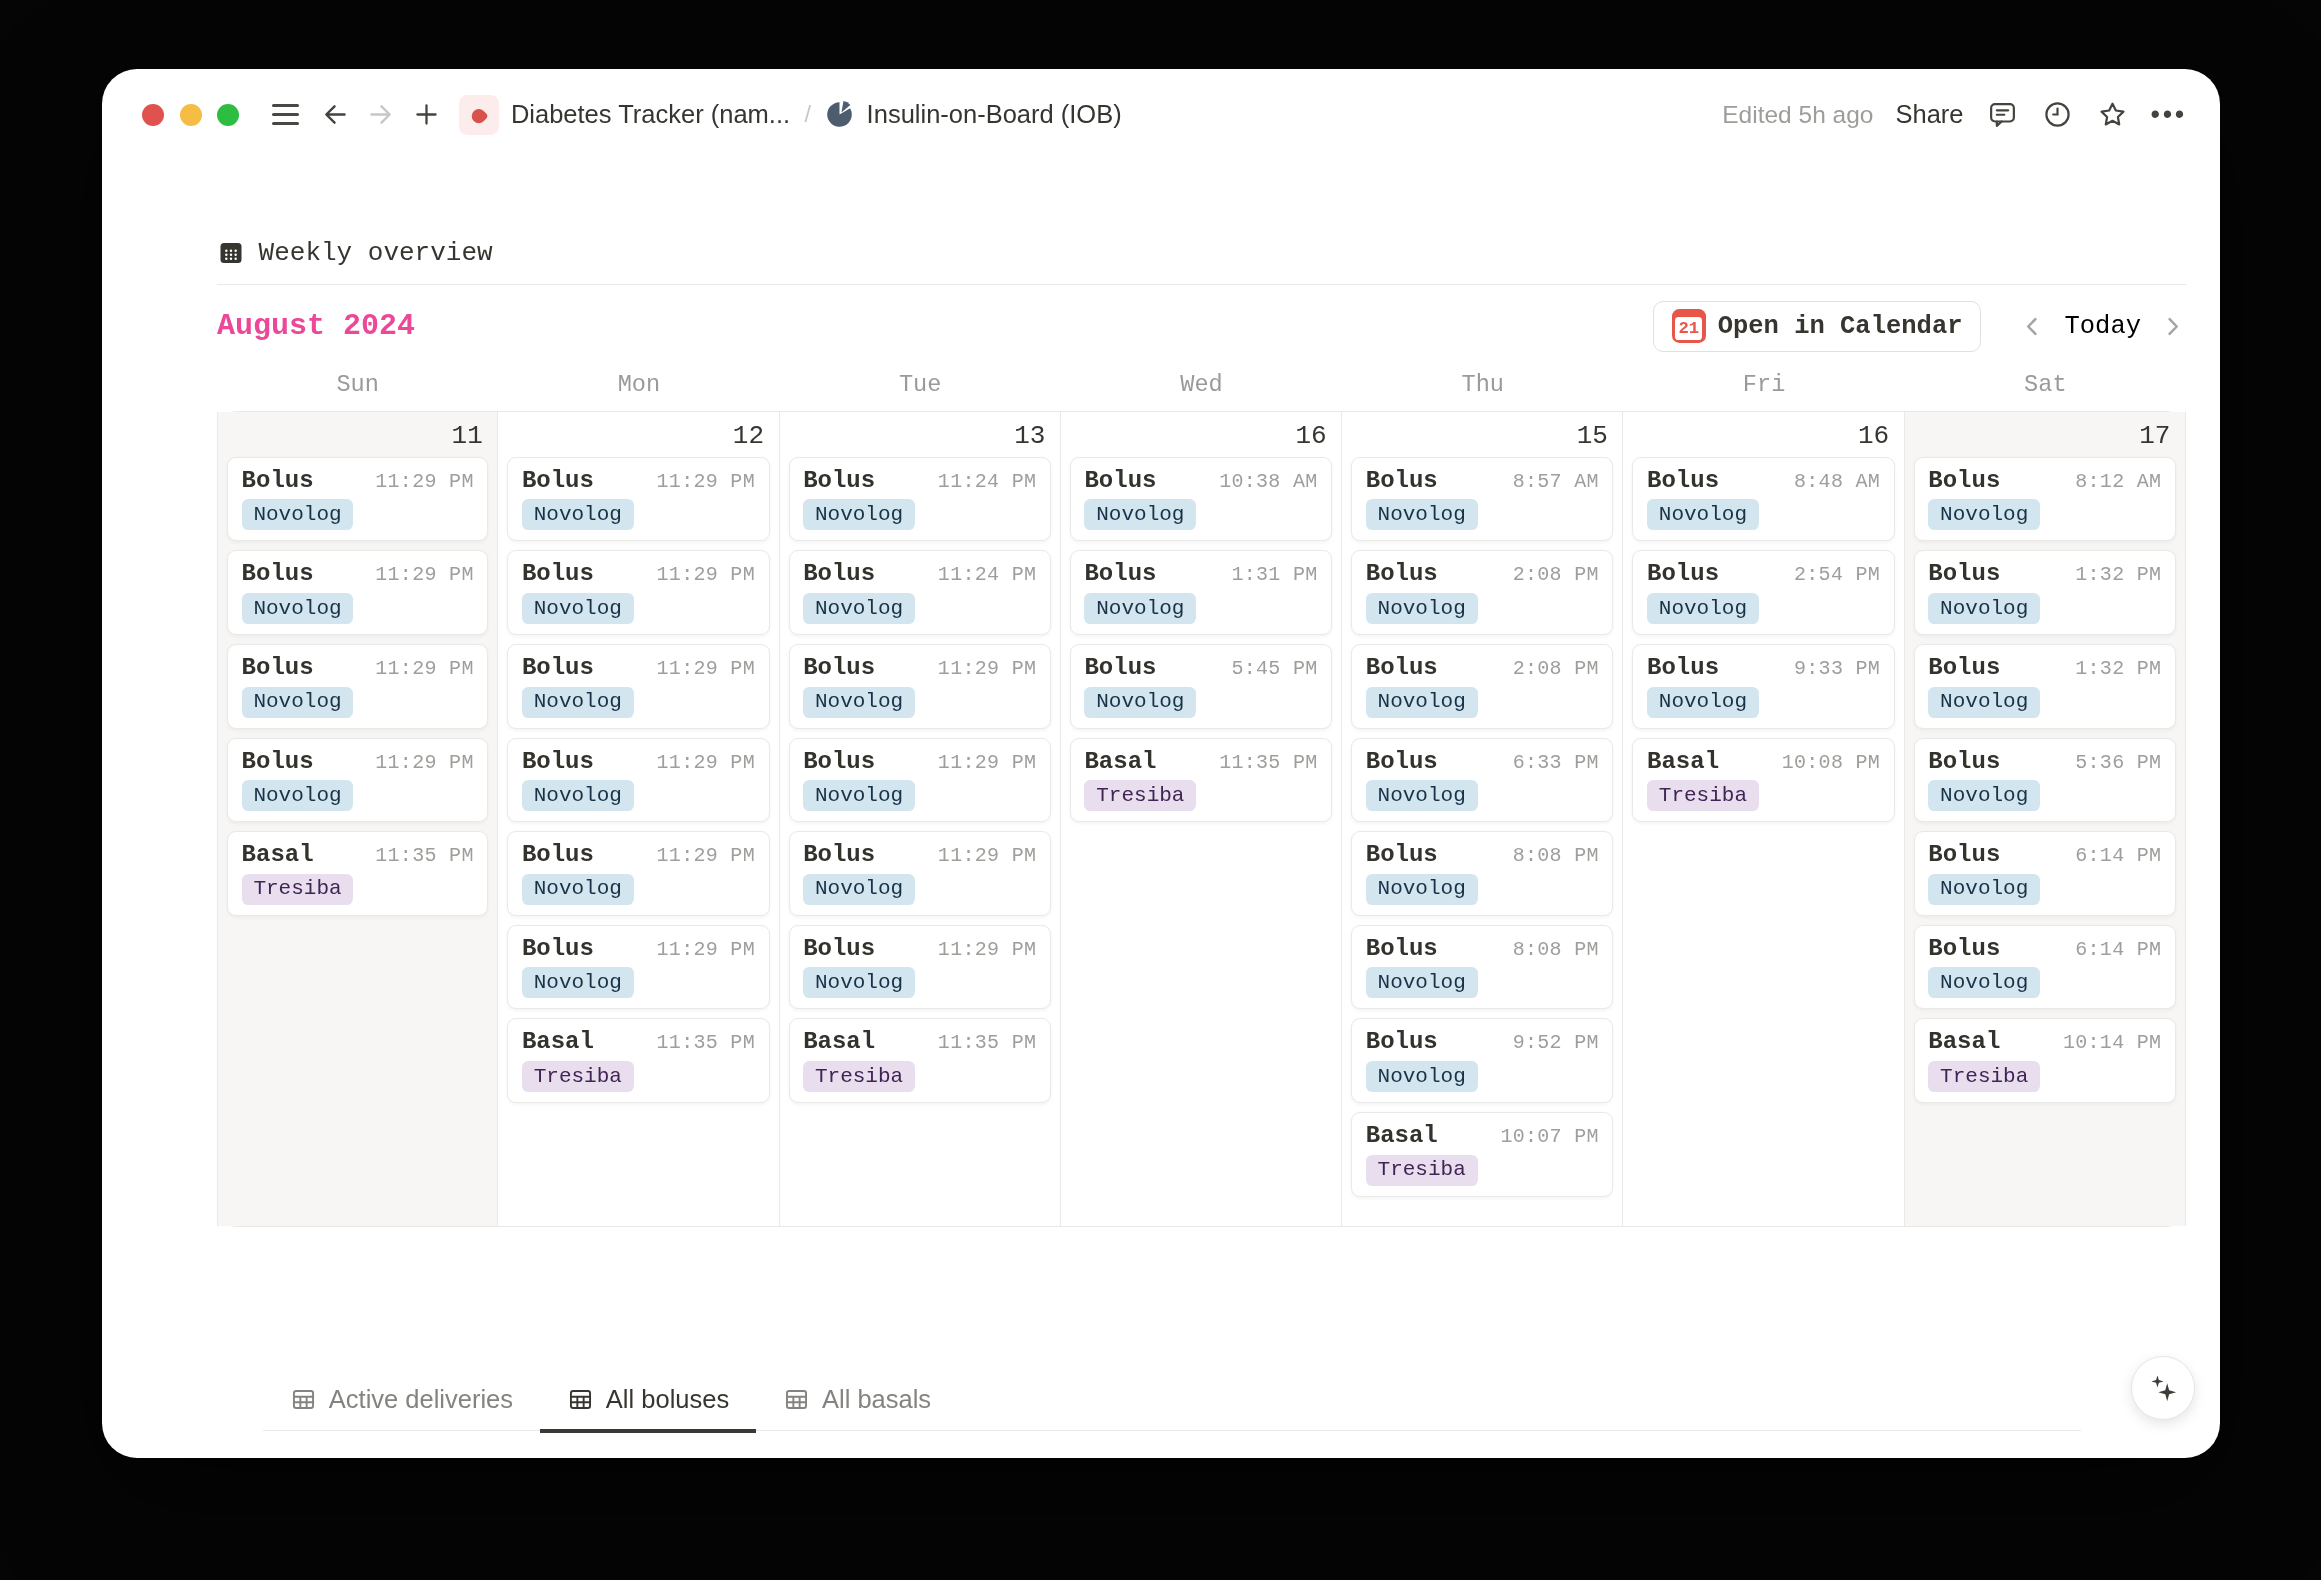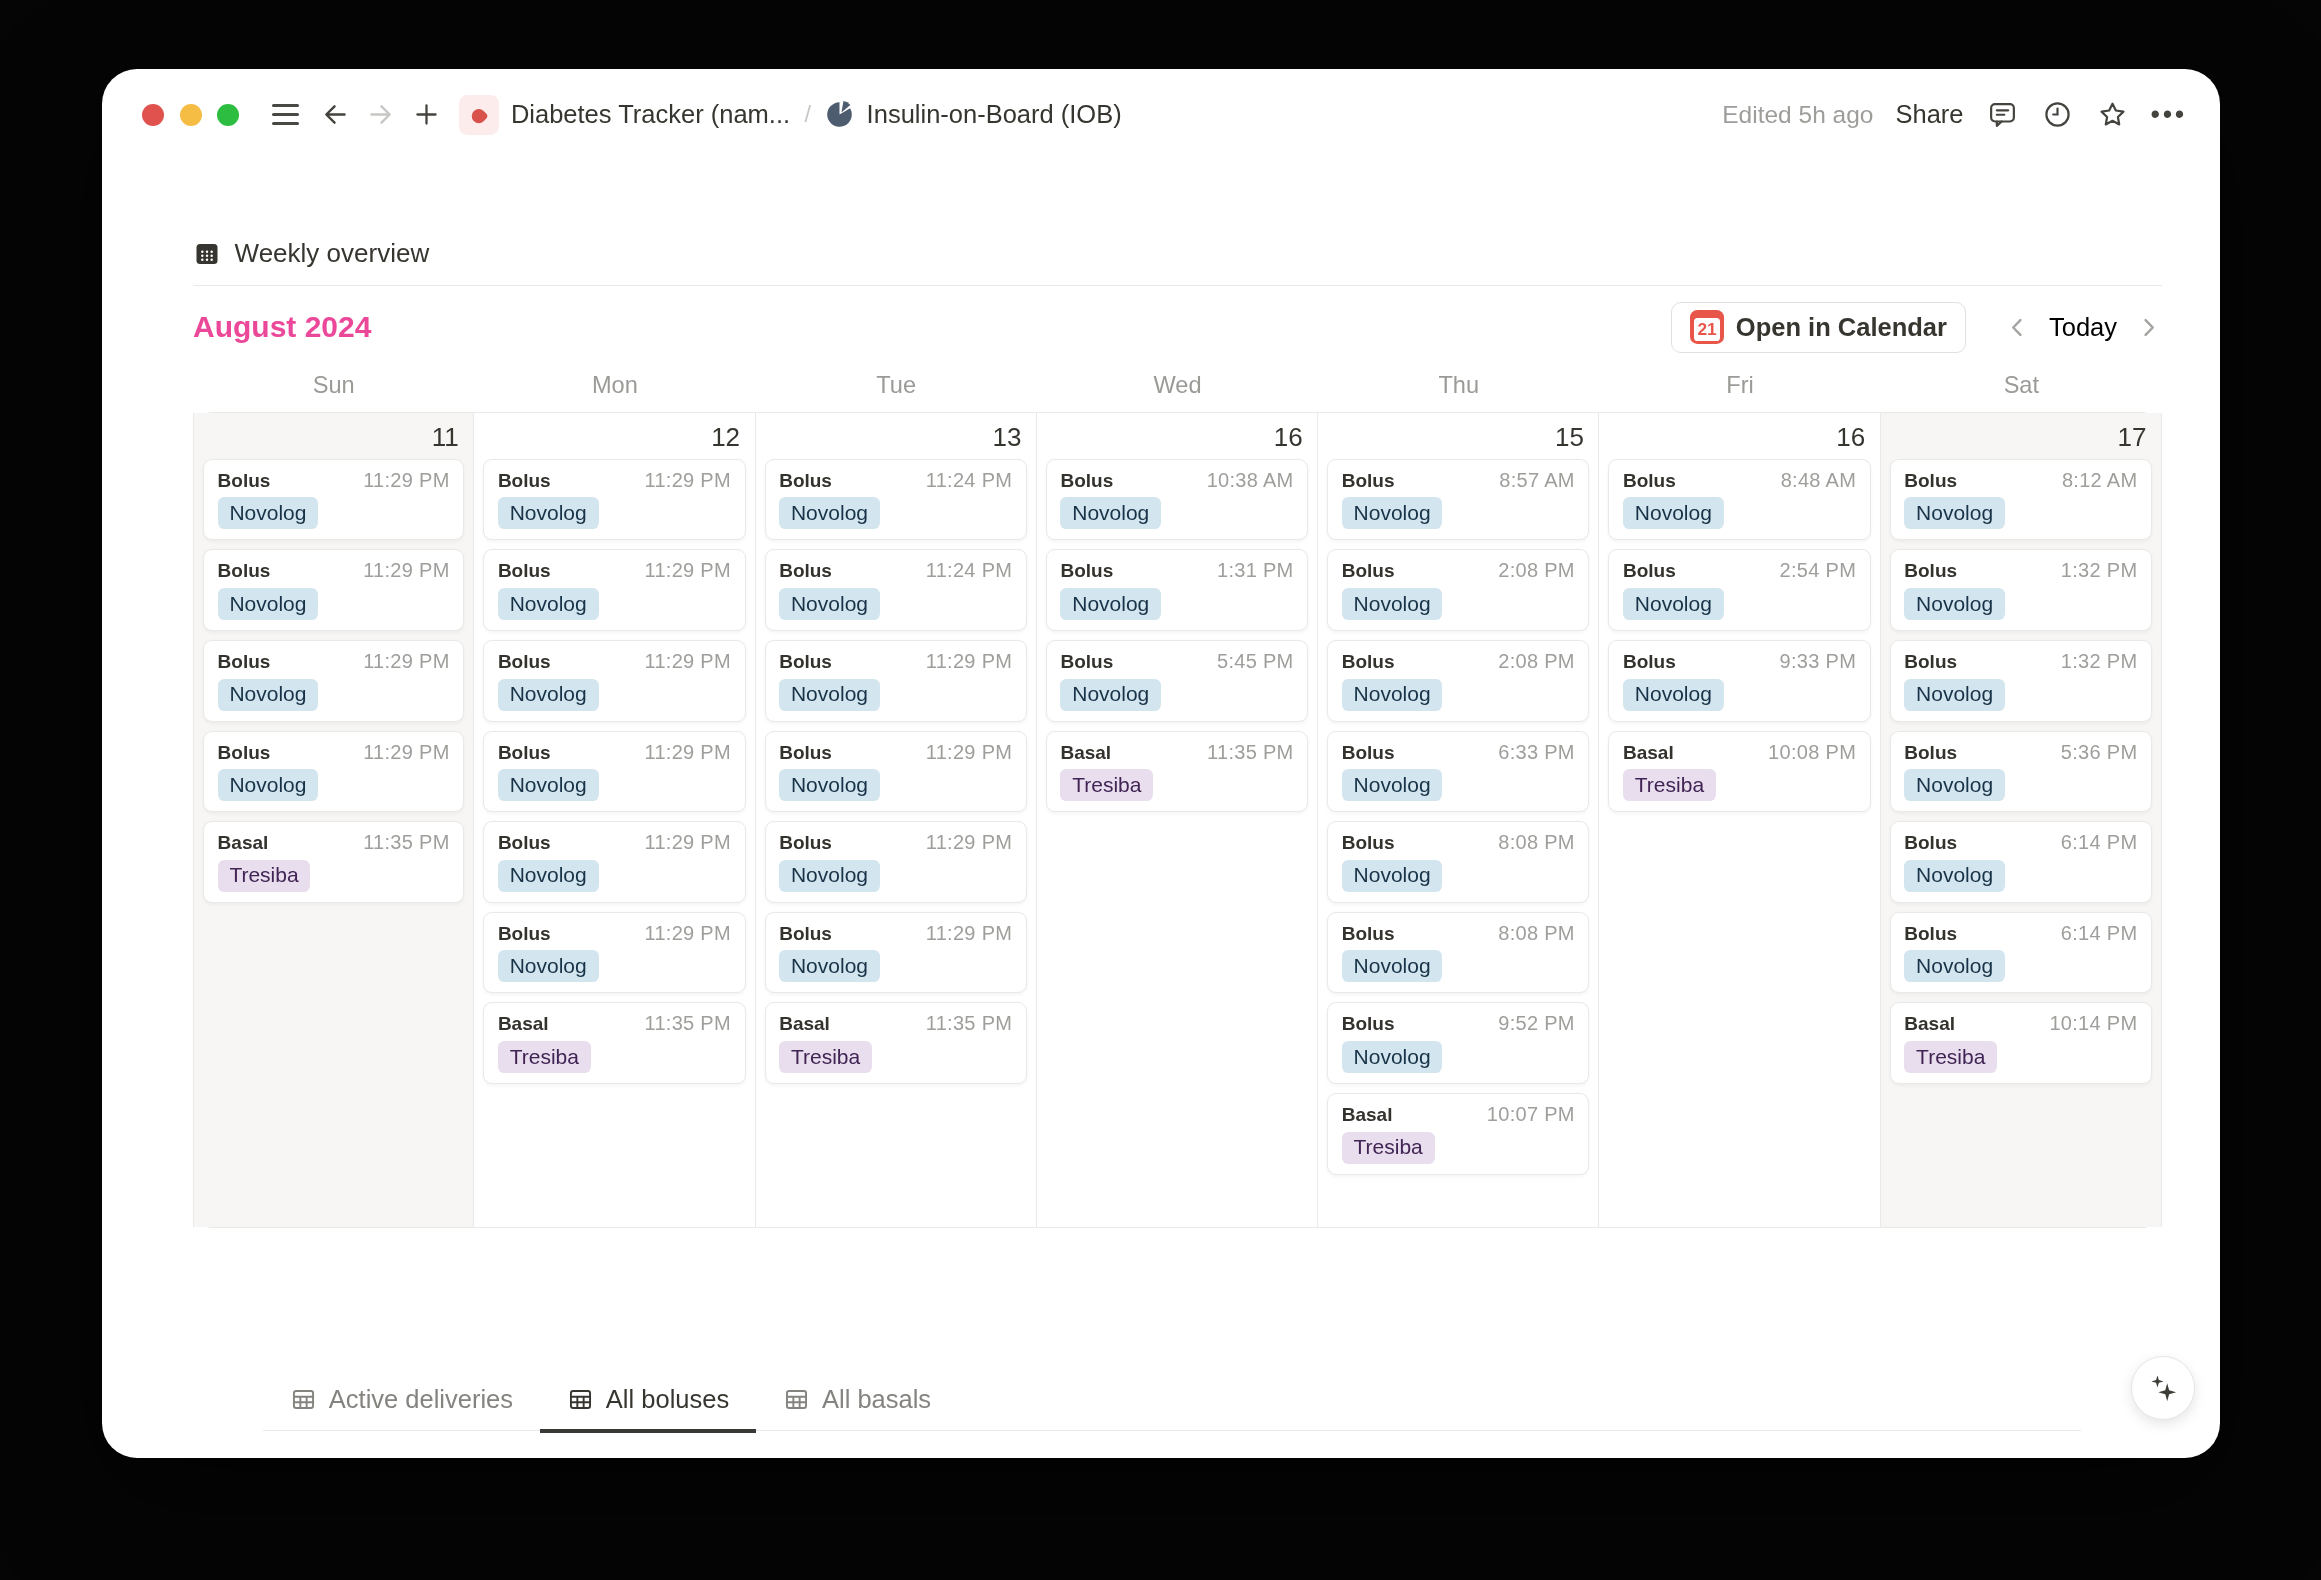--- a/index.html
+++ b/index.html
@@ -23,21 +23,21 @@
   .crumb-sep { font-size:23.6px; color:#c9c8c5; margin-left:14.5px; }
   .pie-icon { width:31px; height:31px; }
   .tb-right { margin-left:auto; display:flex; align-items:center; gap:22px; }
   .edited { font-size:24.5px; color:#9e9d9a; white-space:nowrap; }
   .share { font-size:25.5px; color:#37352f; cursor:pointer; }
   .tb-ico { width:33px; height:33px; cursor:pointer; display:flex; align-items:center; justify-content:center; }
   .tb-ico svg { width:31px; height:31px; }
   .dots { font-size:27px; color:#45433e; letter-spacing:2.7px; cursor:pointer; }
 
   
-  .content { margin-left:91px; width:1969px; position:relative; }
+  .content { margin-left:115px; width:1969px; position:relative;font-family:Liberation Mono, monospace; }
   .view-header { margin-top:87px; display:flex; align-items:center; gap:13.6px; }
   .view-header svg { width:28px; height:28px; }
   .view-title { font-size:26px; color:#37352f; }
   .divider { margin-top:16.4px; border-top:0.9px solid #e9e9e7; }
   .toolbar { margin-top:14.5px; display:flex; align-items:center; height:53px; }
   .month-label { font-size:30px; font-weight:700; color:#ec4899; }
   .toolbar-right { margin-left:auto; display:flex; align-items:center; }
   .open-cal-btn { display:flex; align-items:center; gap:11.8px; height:51px; padding:0 18px; border:0.9px solid #e1e0de; border-radius:10px; background:#fff; font-size:25.5px; font-weight:600; color:#37352f; cursor:pointer; font-family:inherit; }
   .cal-badge { position:relative; width:34px; height:34px; background:#e8564a; border-radius:7.3px; }
   .cal-badge .inner { position:absolute; left:3.6px; right:3.6px; top:7.3px; bottom:3.6px; background:#fff; border-radius:3.6px; display:flex; align-items:center; justify-content:center; font-size:17.3px; font-weight:700; color:#e8564a; }
@@ -49,21 +49,21 @@
   .dow-row { margin-top:18px; display:grid; grid-template-columns:repeat(7,1fr); }
   .dow { text-align:center; font-size:23.6px; color:#9b9a97; }
   .grid { margin-top:12.7px; display:grid; grid-template-columns:repeat(7,1fr); border-top:0.9px solid #e9e9e7; border-bottom:0.9px solid #e9e9e7; height:816px;border-radius:20px; }
   .day-col { border-right:0.9px solid #e9e9e7; display:flex; flex-direction:column; overflow:hidden; }
   .day-col:first-child { border-left:0.9px solid #e9e9e7; }
   .day-col.weekend { background:#f7f6f4; }
   .date-num { text-align:right; padding:9px 14.5px 3.6px; font-size:26px; color:#37352f; }
   .events { display:flex; flex-direction:column; gap:9px; padding:2.7px 9px; }
   .event-card { background:#fff; border:0.9px solid #e9e9e7; border-radius:9px; padding:9px 13.6px 10px; box-shadow:0 1.8px 3.6px rgba(15,15,15,.045); cursor:pointer; }
   .ev-row { display:flex; justify-content:space-between; align-items:baseline; }
-  .ev-title { font-size:19px; font-weight:700; color:#34322d; }
+  .ev-title { font-size:24px; font-weight:700; color:#34322d; }
   .ev-time { font-size:20px; color:#9f9e9b; letter-spacing:0.3px; }
   .ev-tags { margin-top:5.5px; }
   .tag { display:inline-block; font-size:21px; padding:3.6px 11.8px 4.5px; border-radius:6.4px; }
 
   
   .tabs-bar { position:absolute; left:161px; top:1316px; width:1818px; display:flex; border-bottom:0.9px solid #e9e9e7; }
   .tab { position:relative; display:flex; align-items:center; gap:11.8px; padding:0 27px 16.4px; font-size:25.5px; color:#85837f; cursor:pointer; }
   .tab svg { width:27px; height:27px; }
   .tab.active { color:#37352f; }
   .tab.active::after { content:''; position:absolute; left:0; right:0; bottom:-2.7px; height:4.5px; background:#3b3935; }

